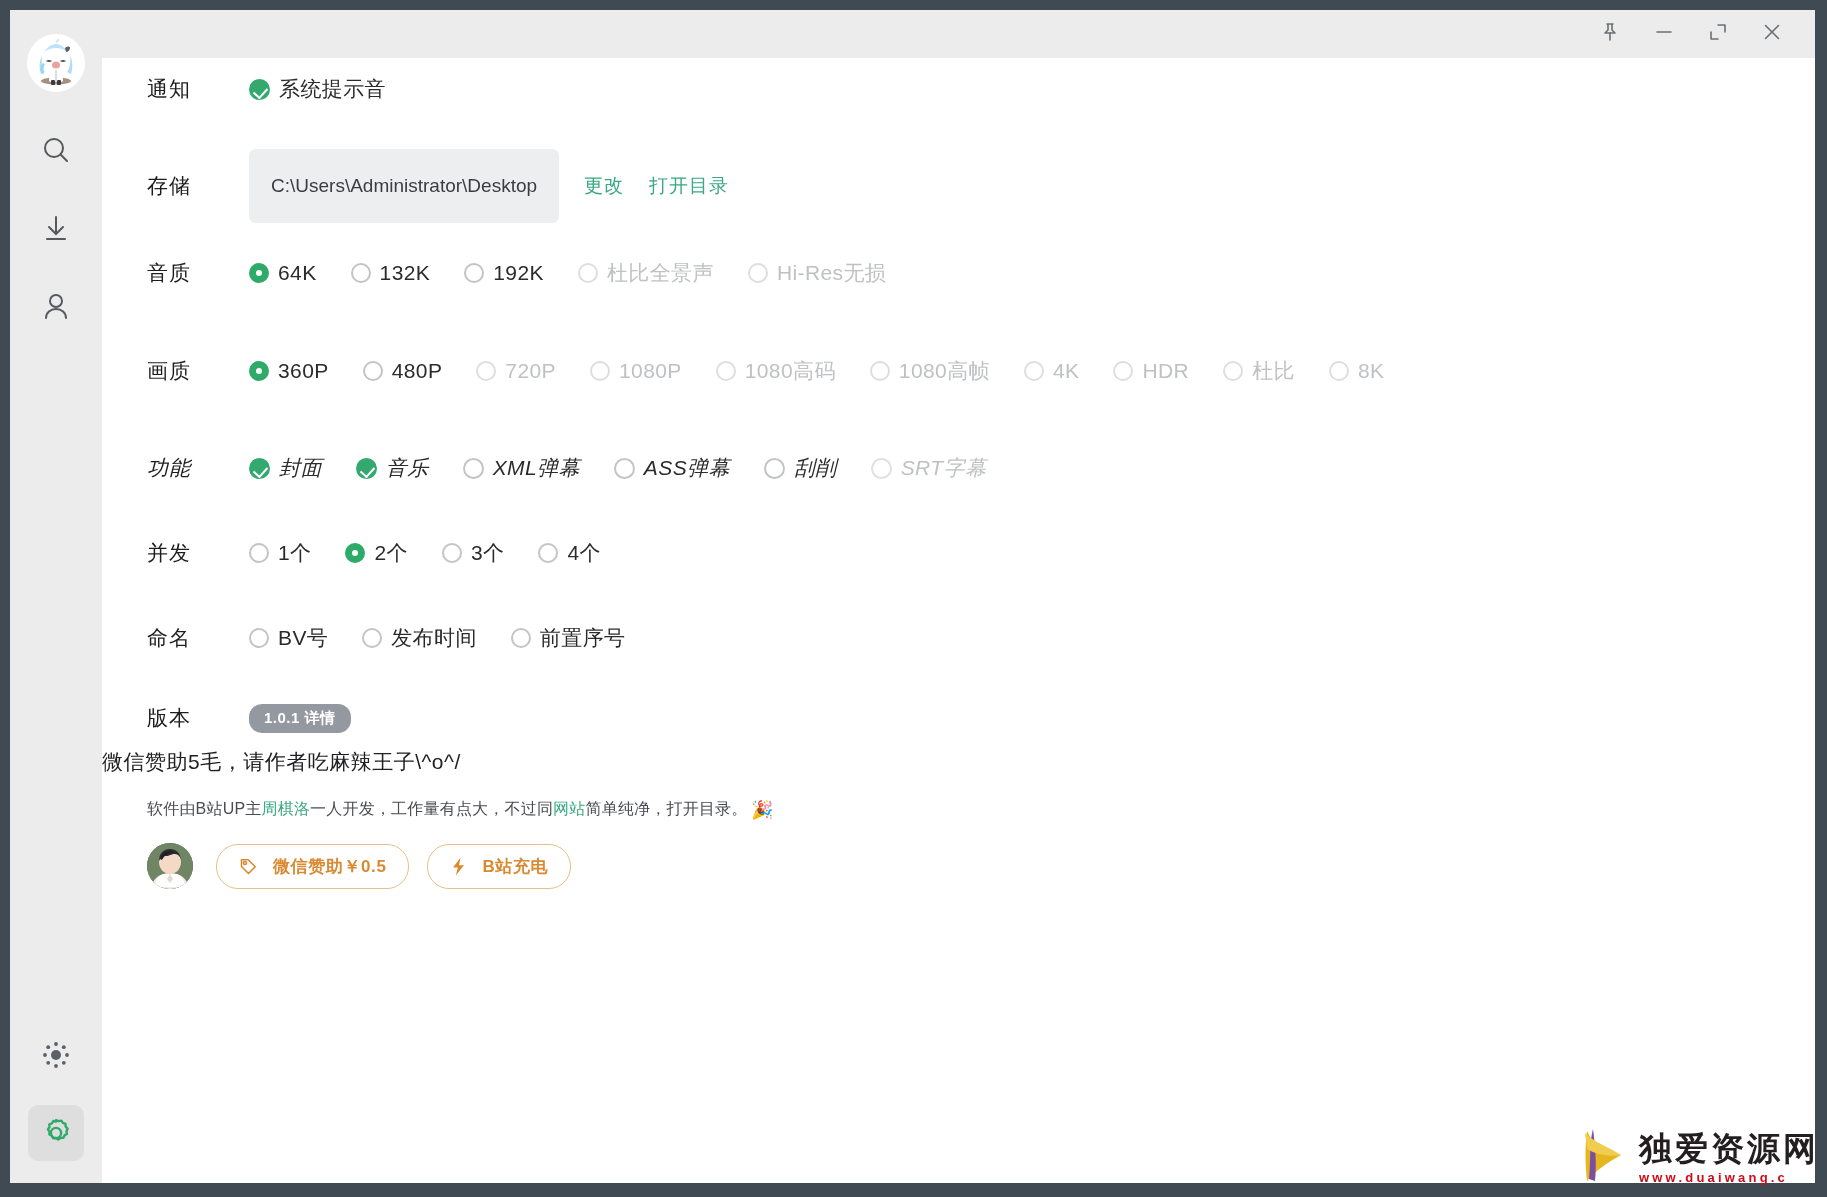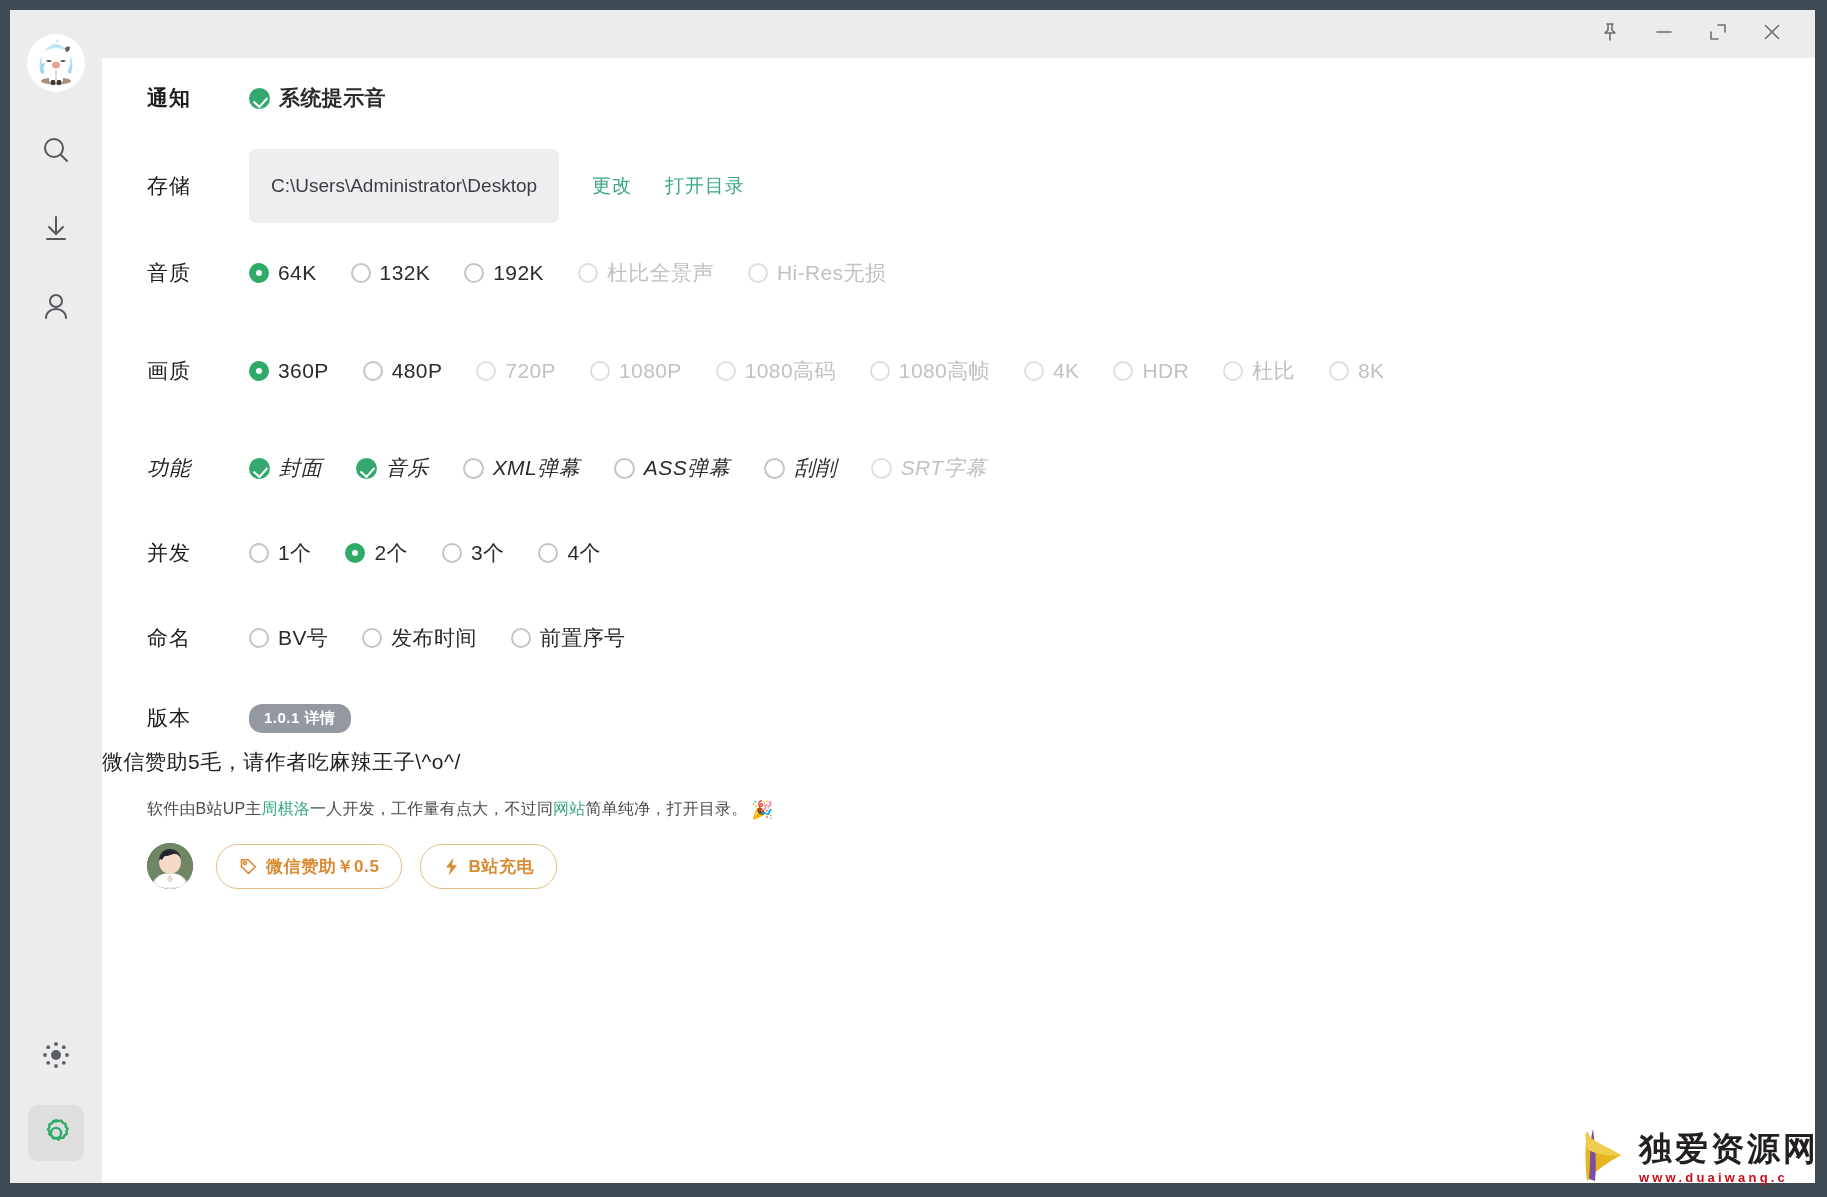--- a/index.html
+++ b/index.html
@@ -90,21 +90,21 @@
   .row-label {
     width: 102px;
     flex: 0 0 102px;
     font-size: 21px;
     color: #1d1d1f;
     letter-spacing: 1px;
   }
   .row-body { display: flex; align-items: center; }
 
   
-  #row-notification { position:absolute; left:0; top:15px;  width:100%; height:50px;font-weight:bold; }
+  #row-notification { position:absolute; left:0; top:6px;  width:100%; height:50px; }
   #row-storage      { position:absolute; left:0; top:100px; width:100%; height:56px; }
   #row-audio        { position:absolute; left:0; top:190px; width:100%; height:50px; }
   #row-video        { position:absolute; left:0; top:288px; width:100%; height:50px; }
   #row-feature      { position:absolute; left:0; top:385px; width:100%; height:50px;font-style:italic; }
   #row-concurrency  { position:absolute; left:0; top:470px; width:100%; height:50px; }
   #row-naming       { position:absolute; left:0; top:555px; width:100%; height:50px; }
   #row-version      { position:absolute; left:0; top:635px; width:100%; height:50px; }
   #sponsor-block    { position:absolute; left:0; top:690px; width:100%; }
 
   
@@ -178,21 +178,21 @@
     background: #eceef0;
     border-radius: 7px;
     padding: 26px 22px;
     font-size: 19px;
     color: #3b3d40;
     min-width: 270px;
   }
   .link-green {
     color: #3aa981;
     font-size: 19px;
-    margin-left: 33px;
+    margin-left: 25px;
     cursor: pointer;
     letter-spacing: 1px;
   }
 
   
   #version-badge {
     display: inline-flex;
     align-items: center;
     background: #9499a1;
     color: #ffffff;
@@ -231,21 +231,21 @@
     width: 46px; height: 46px;
     border-radius: 50%;
     overflow: hidden;
     background: #5a6b55;
     flex: 0 0 46px;
     margin-right: 23px;
   }
   .pill-btn {
     display: inline-flex;
     align-items: center;
-    gap: 8px;
+    gap: 15px;
     border: 1.6px solid #e6c08a;
     border-radius: 22px;
     color: #d98a31;
     background: #ffffff;
     padding: 10px 22px;
     font-size: 17px;
     font-weight: bold;
     cursor: pointer;
     margin-right: 18px;
     letter-spacing: .6px;

